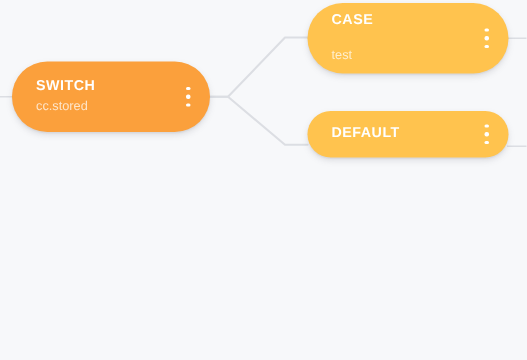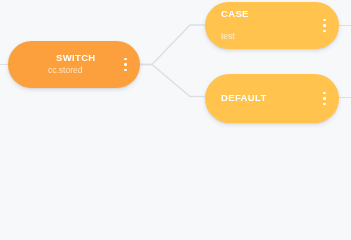--- a/index.html
+++ b/index.html
@@ -90,41 +90,41 @@
 
   
   #node-switch {
     left: 8px;
     top: 41px;
     width: 132px;
     height: 47px;
     background: #fba03c;
     padding: 0 13px 0 16px;
   }
-  #node-switch .node-title { font-size: 9.5px; margin-left: 32px; }
-  #node-switch .node-subtitle { font-size: 8.5px; margin-top: 2px; margin-left: 24px; }
+  #node-switch .node-title { font-size: 9.5px; }
+  #node-switch .node-subtitle { font-size: 8.5px; margin-top: 2px; }
 
   
   #node-case {
     left: 205px;
     top: 2px;
     width: 134px;
     height: 47px;
     background: #ffc34e;
     padding: 0 13px 0 16px;
   }
   #node-case .node-title { font-size: 9.5px; }
   #node-case .node-subtitle { font-size: 8.5px; margin-top: 13px; }
 
   
   #node-default {
     left: 205px;
     top: 74px;
     width: 134px;
-    height: 49px;
+    height: 31px;
     background: #ffc34e;
     padding: 0 13px 0 16px;
   }
   #node-default .node-title { font-size: 9.5px; }
 
   
   .port-stub {
     position: absolute;
     z-index: 1;
     height: 1.4px;

